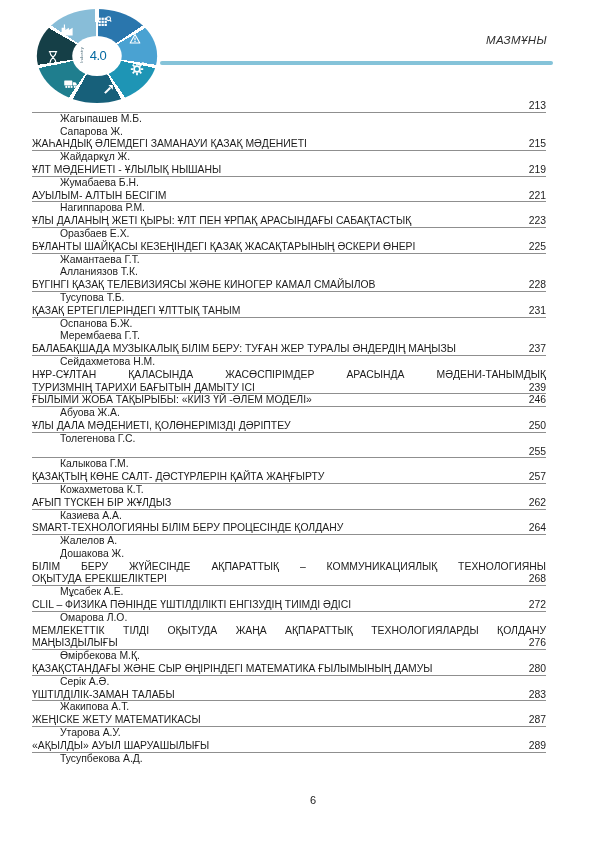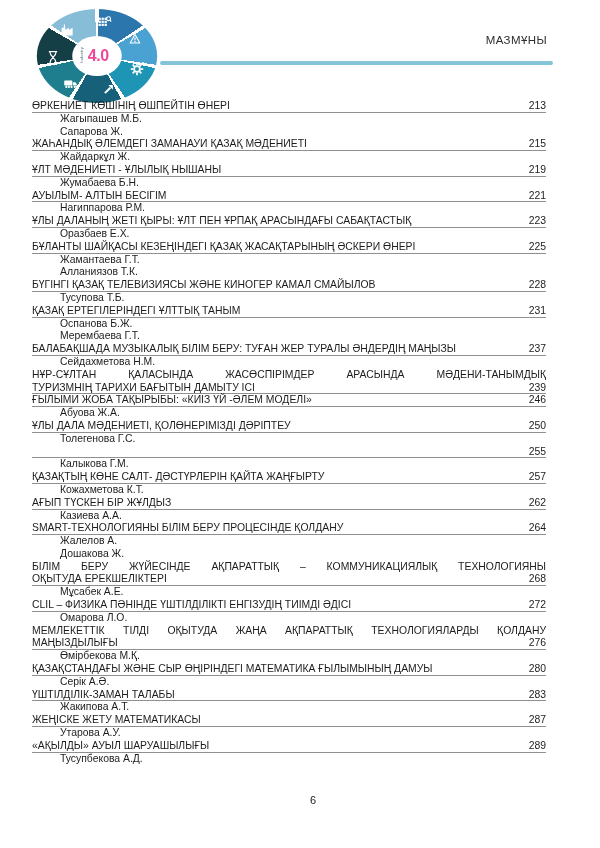--- a/index.html
+++ b/index.html
@@ -8,26 +8,26 @@
     font-family:"Liberation Sans","DejaVu Sans",sans-serif;color:#1e1e1e;
     -webkit-font-smoothing:antialiased;
   }
   
   .logo{position:absolute;left:36px;top:8px;width:122px;height:96px;}
   .ring{position:absolute;left:50%;top:50%;width:94px;height:94px;border-radius:50%;
         transform:translate(-50%,-50%) scaleX(1.28);}
   .hole{position:absolute;left:50%;top:50%;width:42px;height:40px;background:#fff;border-radius:50%;
         transform:translate(-50%,-50%) scaleX(1.18);}
   .logo-center{position:absolute;left:50%;top:50%;transform:translate(-44%,-52%);
-        font-size:16px;font-weight:bold;color:#ec4899;letter-spacing:-0.5px;}
+        font-size:13px;font-weight:normal;color:#0369a1;letter-spacing:-0.5px;}
   .logo-industry{position:absolute;left:44px;top:39px;font-size:4px;color:#4a6a78;
         writing-mode:vertical-rl;transform:rotate(180deg);letter-spacing:.2px;line-height:4px;}
   .icn{position:absolute;transform:translate(-50%,-50%);line-height:0;}
   .rule{position:absolute;left:160px;top:61px;width:393px;height:4px;background:#85c3d9;border-radius:2px;}
-  .contents-label{position:absolute;top:34px;right:53px;font-size:11.5px;color:#2e2e2e;letter-spacing:.4px;}
+  .contents-label{position:absolute;top:34px;right:53px;font-size:11.5px;color:#2e2e2e;letter-spacing:.4px;font-style:italic;}
   
   .toc{position:absolute;left:32px;top:100px;width:514px;font-size:10.4px;line-height:12.8px;color:#1c1c1c;}
   .trow{position:relative;}
   .trow.last{display:flex;white-space:nowrap;}
   .trow.last .tt{flex:0 1 auto;overflow:visible;}
   .trow.last .pg{margin-left:auto;padding-left:8px;}
   .trow.last::after{content:"";position:absolute;left:0;right:0;bottom:0;border-bottom:1px solid #8f8f8f;}
   .trow.just{text-align:justify;text-align-last:justify;white-space:normal;}
   .arow{padding-left:28px;white-space:nowrap;}
   
@@ -107,21 +107,20 @@
         <path fill="#fff" d="M1 10.3V3.6h1.9V.8h1v2.8h.3v1.8l3.1-1.8v1.8l3.2-1.8v6.7z"></path>
       </svg>
   </span>
 </div>
 
 <div class="rule"></div>
 <div class="contents-label">МАЗМҰНЫ</div>
 
 <div class="toc">
     <div class="trow last">
-      <span class="tt">ӨРКЕНИЕТ КӨШІНІҢ ӨШПЕЙТІН ӨНЕРІ</span>
       <span class="pg">213</span>
     </div>
     <div class="arow">Жагыпашев М.Б.</div>
     <div class="arow">Сапарова Ж.</div>
     <div class="trow last">
       <span class="tt">ЖАҺАНДЫҚ ӘЛЕМДЕГІ ЗАМАНАУИ ҚАЗАҚ МӘДЕНИЕТІ</span>
       <span class="pg">215</span>
     </div>
     <div class="arow">Жайдаркұл Ж.</div>
     <div class="trow last">

